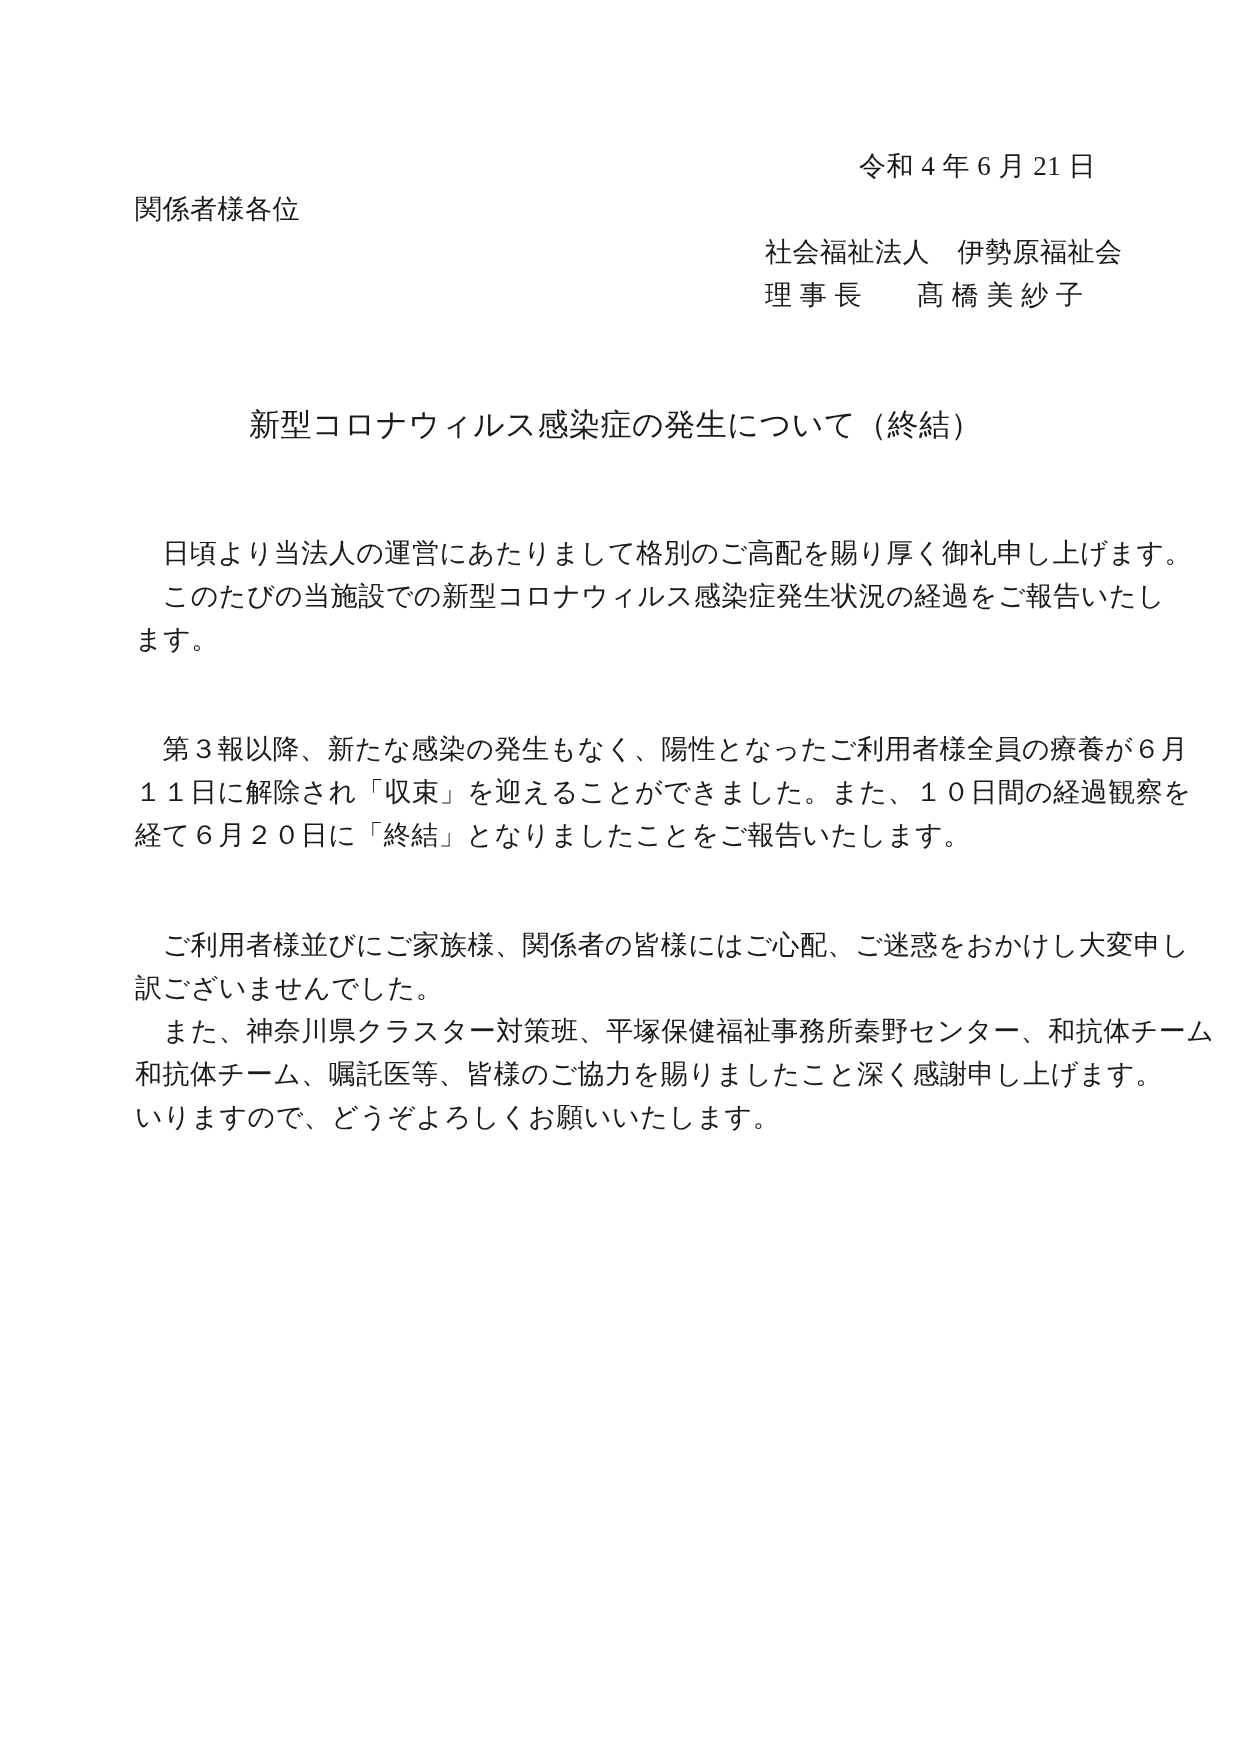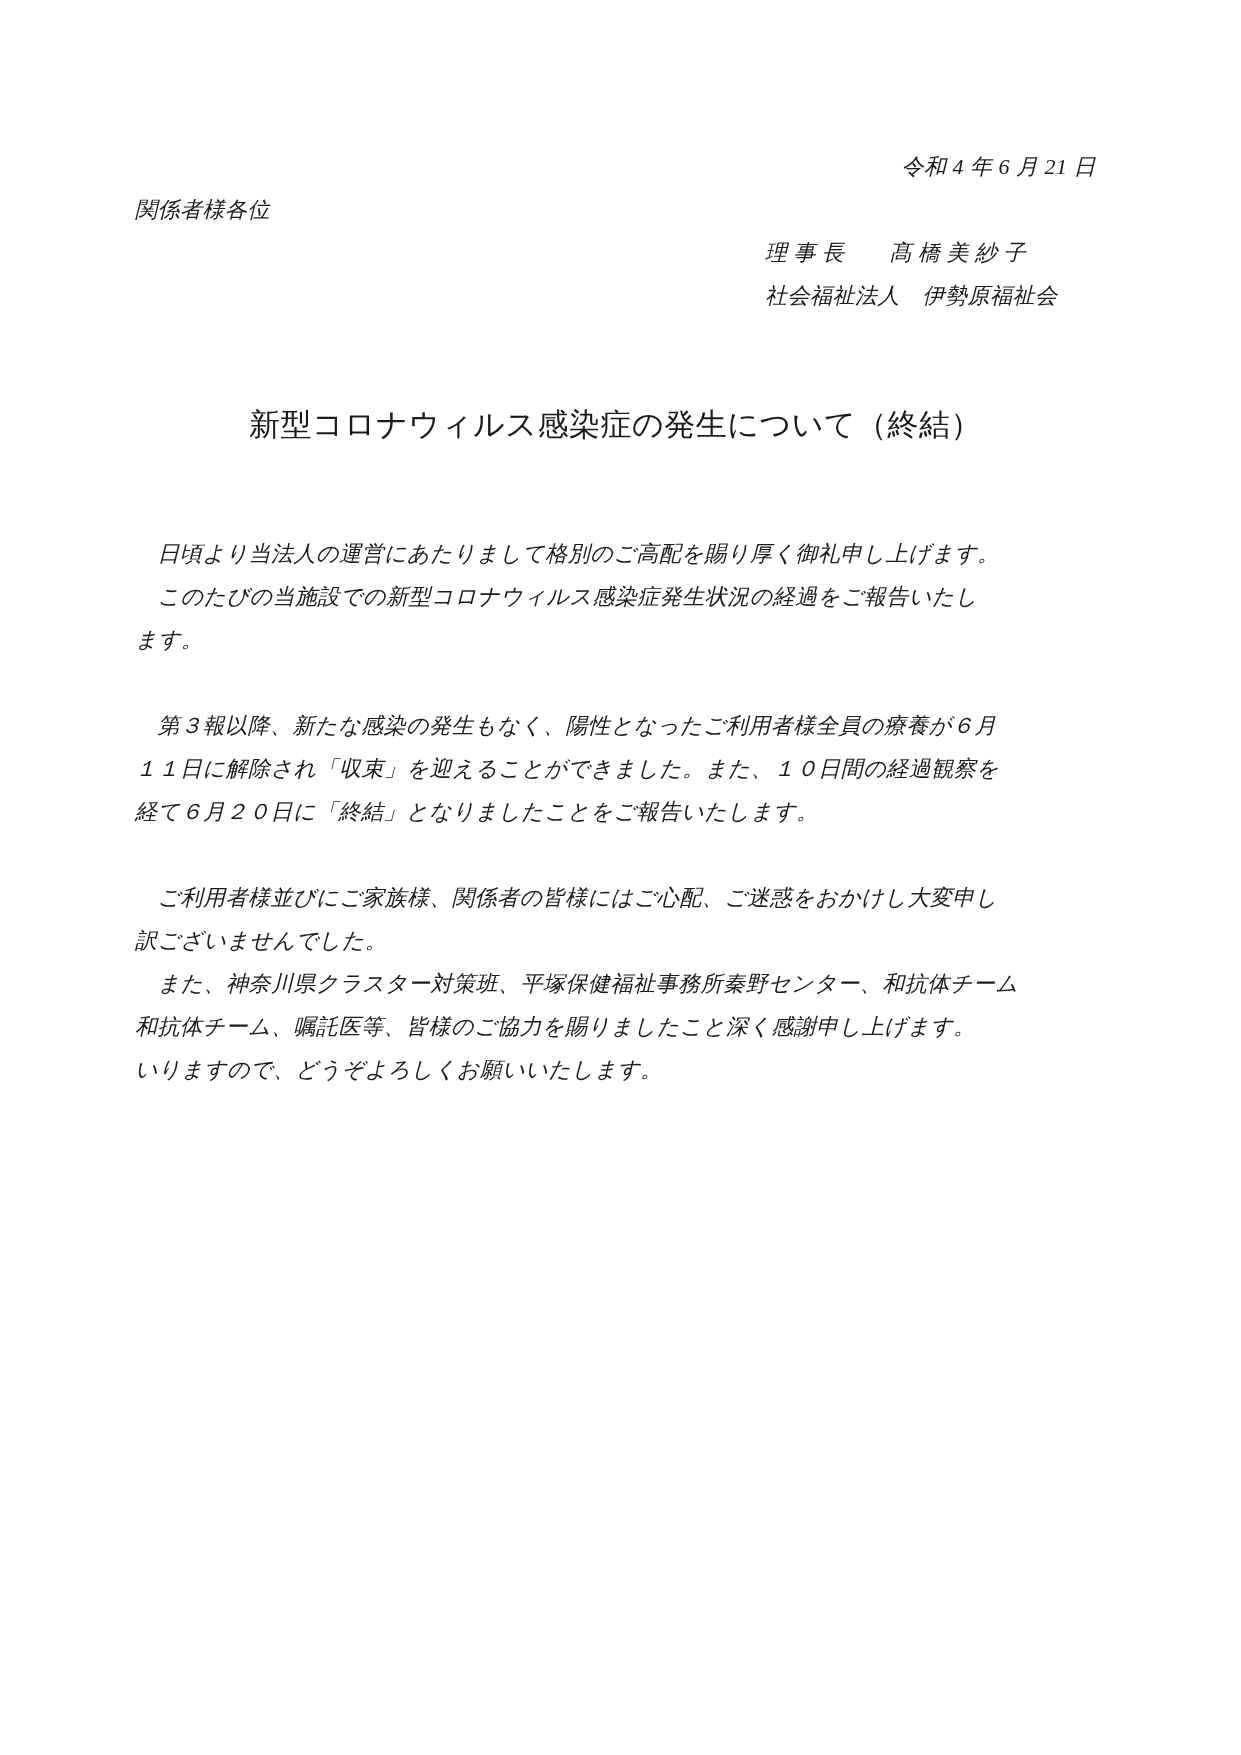--- a/index.html
+++ b/index.html
@@ -13,25 +13,24 @@
     height: 1755px;
     margin: 0 auto;
     background: #ffffff;
     box-sizing: border-box;
     padding: 145px 145px 0 135px;
     font-family: "Liberation Serif", "DejaVu Serif", serif;
     color: #1a1a1a;
     overflow: hidden;
   }
   .line {
-    font-size: 22px;
+    font-size: 27px;
     line-height: 43px;
     letter-spacing: 0.5px;
     white-space: nowrap;
-    font-style: italic;
   }
   .date-line {
     text-align: right;
   }
   .recipient-line {
     text-align: left;
   }
   .org-line, .signer-line {
     padding-left: 630px;
   }
@@ -41,34 +40,34 @@
     font-weight: normal;
     text-align: center;
     line-height: 43px;
     letter-spacing: 0.5px;
     white-space: nowrap;
   }
   .doc-body {
     margin-top: 86px;
   }
   .gap-before {
-    margin-top: 43px;
+    margin-top: 67px;
   }
 </style>
 </head>
 <body>
 
 <div class="page">
   <div class="line date-line">令和 4 年 6 月 21 日</div>
 
   <div class="line recipient-line">関係者様各位</div>
 
+  <div class="line org-line">社会福祉法人　伊勢原福祉会</div>
+
   <div class="line signer-line">理 事 長　　髙 橋 美 紗 子</div>
-
-  <div class="line org-line">社会福祉法人　伊勢原福祉会</div>
 
   <h1 class="doc-title">新型コロナウィルス感染症の発生について（終結）</h1>
 
   <div class="doc-body">
     <div class="line">　日頃より当法人の運営にあたりまして格別のご高配を賜り厚く御礼申し上げます。</div>
     <div class="line">　このたびの当施設での新型コロナウィルス感染症発生状況の経過をご報告いたし</div>
     <div class="line">ます。</div>
 
     <div class="line gap-before">　第３報以降、新たな感染の発生もなく、陽性となったご利用者様全員の療養が６月</div>
     <div class="line">１１日に解除され「収束」を迎えることができました。また、１０日間の経過観察を</div>

